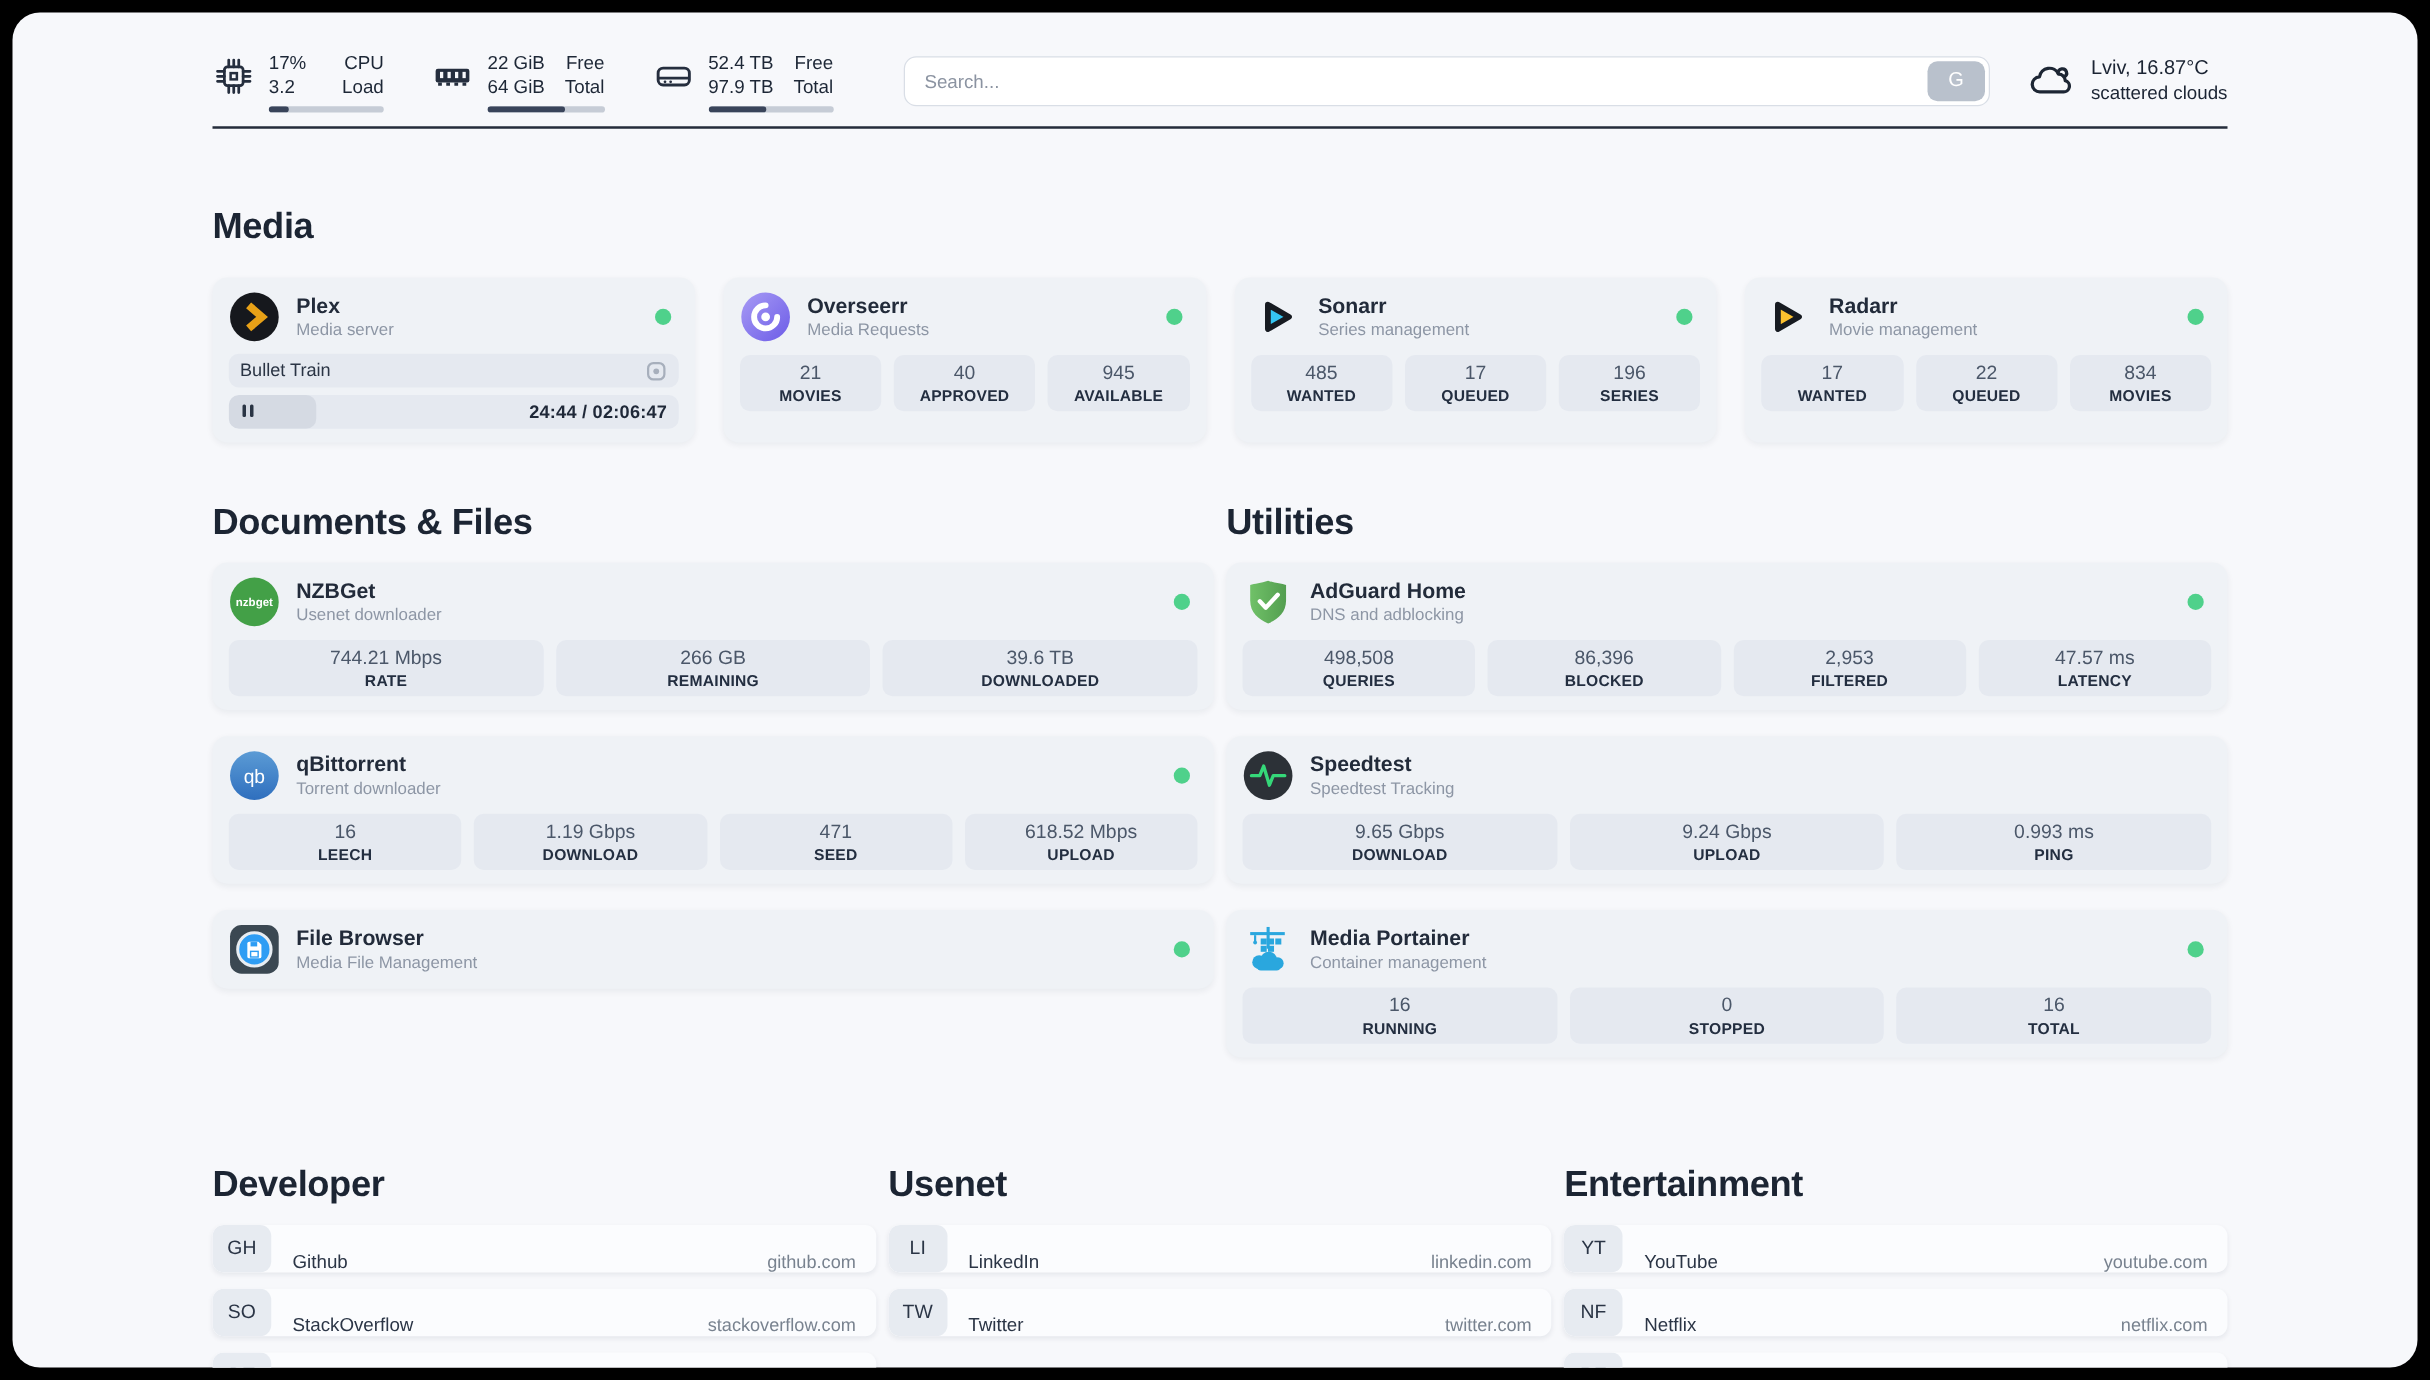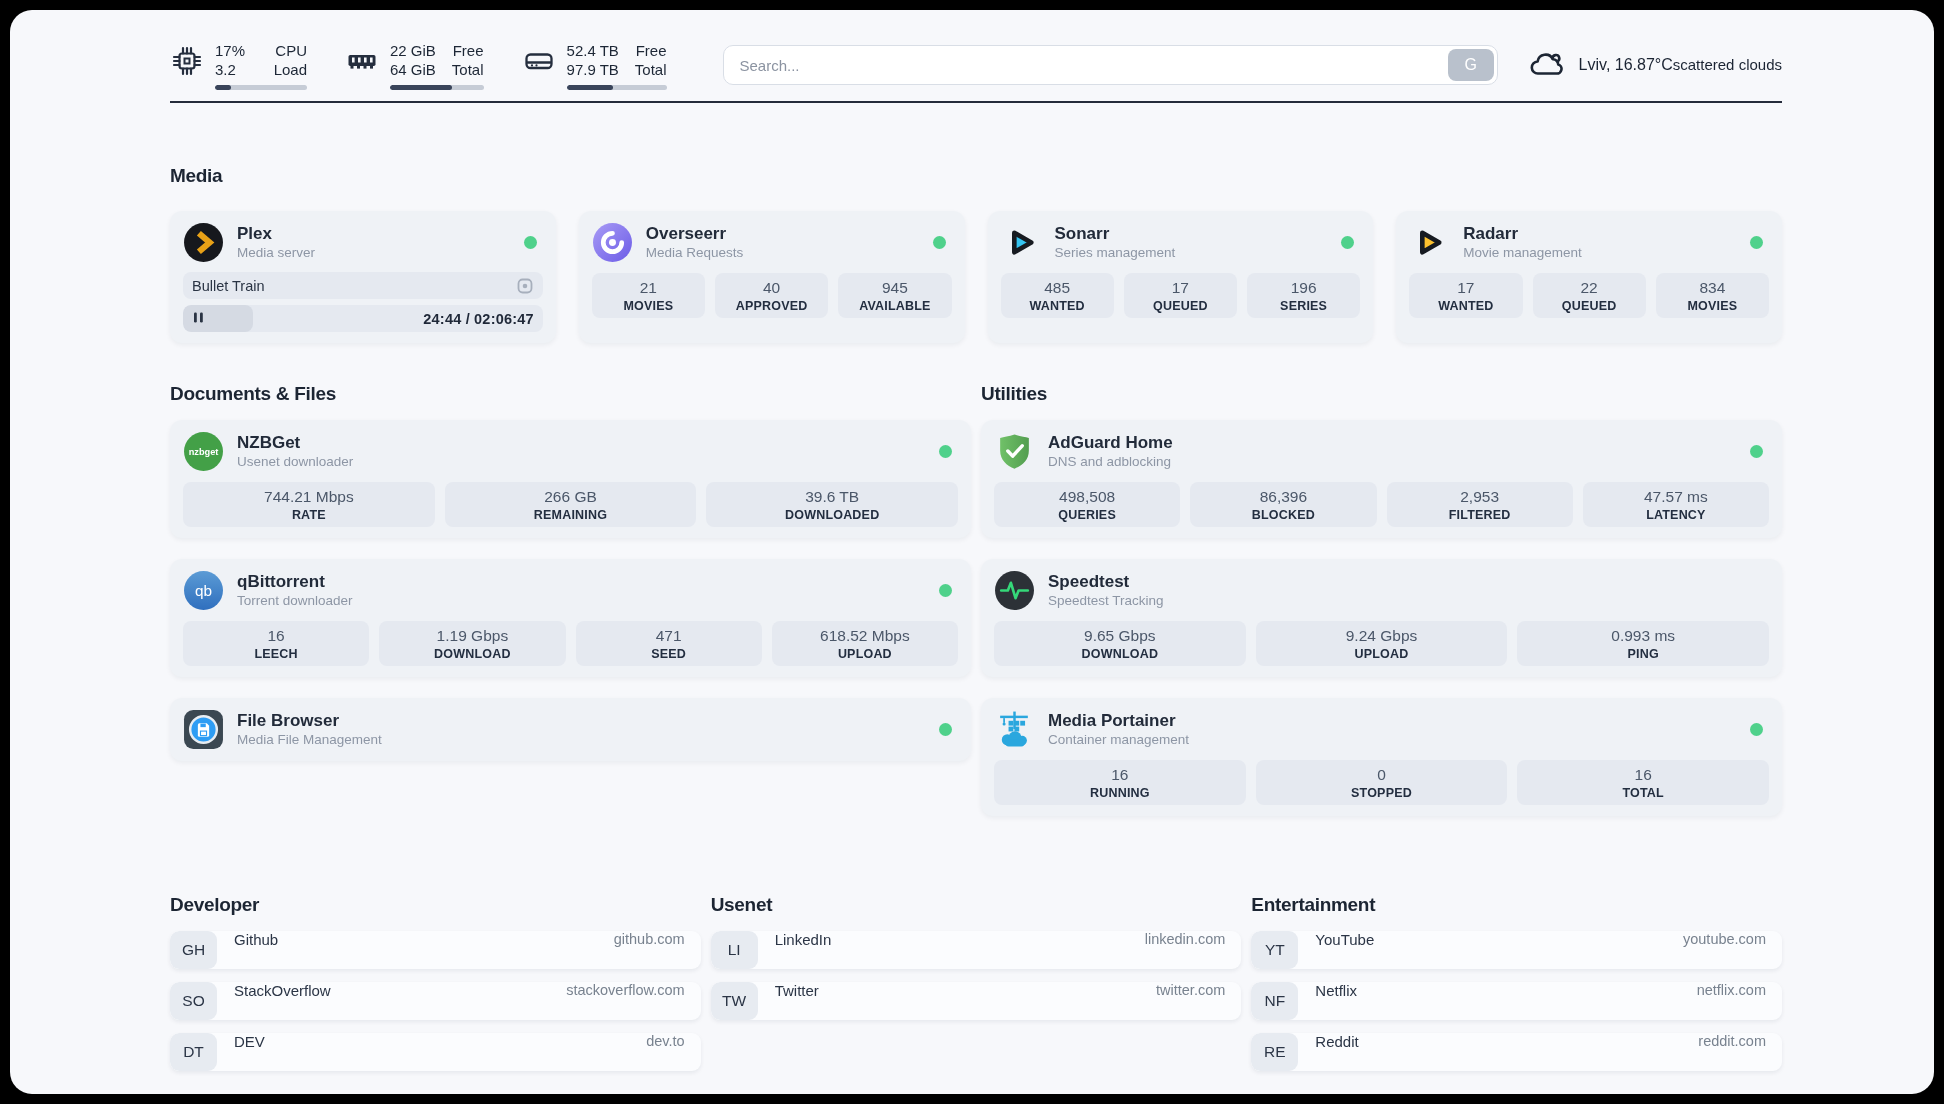--- a/index.html
+++ b/index.html
@@ -22,28 +22,28 @@
   .mbar-fill{height:100%;background:#39445a;border-radius:3px;}
 
   .search{flex:1;display:flex;align-items:center;height:40px;background:#fff;
     border:1.5px solid #d9dee6;border-radius:10px;margin:0 28px 0 18px;padding-left:14px;box-sizing:border-box;}
   .search input{border:none;outline:none;flex:1;font-size:15px;color:#2b3546;background:transparent;font-family:inherit;}
   .search input::placeholder{color:#8b93a1;}
   .search-btn{width:46px;height:32px;flex:none;background:#b9c1cc;border:none;border-radius:8px;
     margin:0 3px;color:#fff;font-size:16px;display:flex;align-items:center;justify-content:center;cursor:pointer;}
 
   .weather{display:flex;align-items:center;gap:13px;}
-  .weather-text{display:flex;line-height:20px;}
+  .weather-text{display:flex;flex-direction:column;line-height:20px;}
   .weather-main{font-size:16px;color:#1b2433;}
   .weather-cond{font-size:15px;color:#1b2433;}
 
   .topbar-divider{border-bottom:2.5px solid #252c3b;margin-top:11px;}
 
   
-  .section-title{font-size:19px;font-weight:700;color:#1c2533;letter-spacing:-0.3px;}
+  .section-title{font-size:29px;font-weight:700;color:#1c2533;letter-spacing:-0.3px;}
   .media-title{margin-top:62px;margin-bottom:24px;}
   .grid4{display:grid;grid-template-columns:repeat(4,1fr);gap:23px;}
   .grid2{display:grid;grid-template-columns:1fr 1fr;gap:10px;margin-top:24px;}
   .grid3{display:grid;grid-template-columns:repeat(3,1fr);gap:10px;margin-top:62px;}
   .col-title{margin-bottom:15px;}
 
   .card{background:#eff2f6;border-radius:12px;padding:11px 13px;
     box-shadow:0 2px 5px rgba(20,30,50,.06);box-sizing:border-box;}
   .card-head{display:flex;align-items:center;gap:13px;}
   .app-icon{width:41px;height:41px;flex:none;}
@@ -60,21 +60,21 @@
   .media-row{display:flex;align-items:center;height:27px;background:#e5e9f0;border-radius:8px;
     margin-top:9px;padding:0 9px;font-size:14.5px;color:#2a3444;}
   .media-progress{position:relative;overflow:hidden;margin-top:6px;}
   .media-progress .fill{position:absolute;left:0;top:0;bottom:0;background:#d5dae3;border-radius:8px;}
   .media-progress .over{position:relative;display:flex;width:100%;}
   .mp-time{margin-left:auto;font-weight:700;font-size:14.5px;color:#1f2838;letter-spacing:.2px;}
   .app-col{display:flex;flex-direction:column;gap:21px;}
 
   
   .bm-list{display:flex;flex-direction:column;gap:13px;}
-  .bookmark{display:flex;align-items:flex-start;height:38px;background:#fbfcfe;border-radius:9px;
+  .bookmark{display:flex;align-items:flex-end;height:38px;background:#fbfcfe;border-radius:9px;
     box-shadow:0 2px 4px rgba(20,30,50,.07);overflow:hidden;cursor:pointer;}
   .bm-abbr{width:47px;align-self:stretch;flex:none;background:#e7ebf1;border-radius:9px;
     display:flex;align-items:center;justify-content:center;font-size:15.5px;color:#2b3546;}
   .bm-name{margin-left:17px;font-size:15px;color:#2b3546;}
   .bm-url{margin-left:auto;padding-right:16px;font-size:14.5px;color:#78828f;}
 </style>
 </head>
 <body>
 
 <div class="page">

